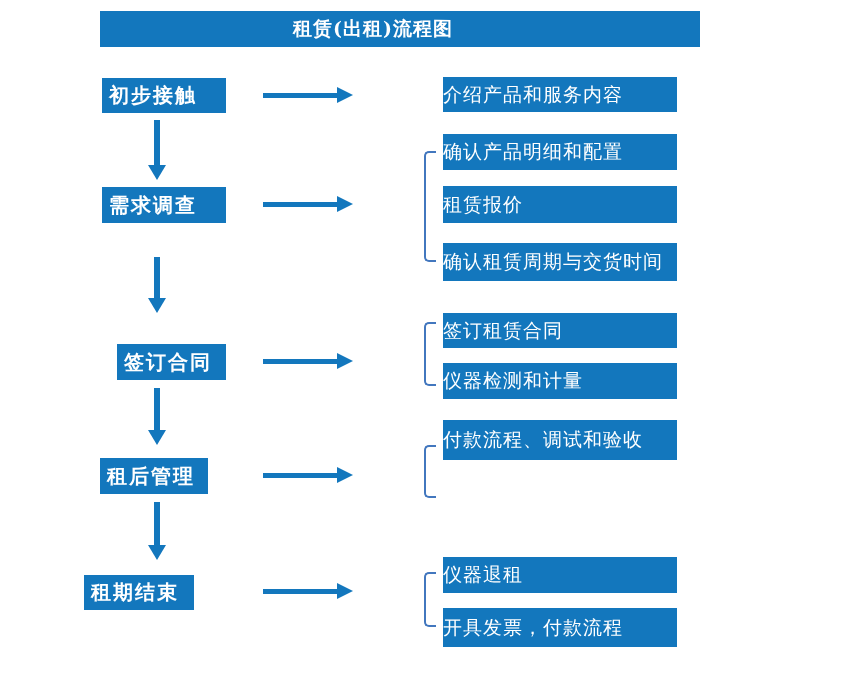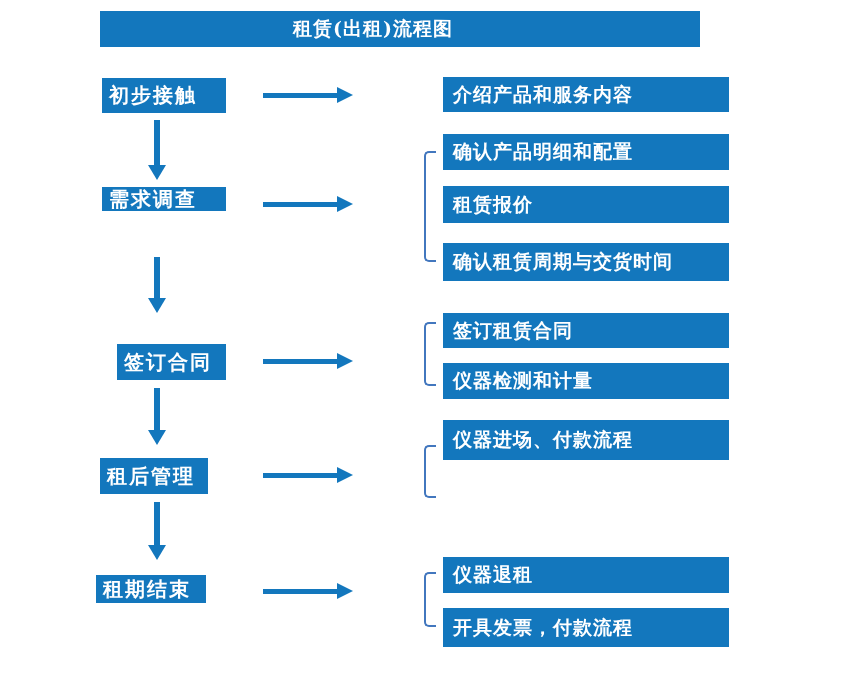--- a/index.html
+++ b/index.html
@@ -22,24 +22,24 @@
     font-weight:bold;font-size:19px;letter-spacing:1px;
     display:flex;align-items:center;justify-content:center;
     padding-right:54px;box-sizing:border-box;
   }
   .stage{
     position:absolute;background:var(--blue);color:var(--text-on-blue);
     font-weight:bold;font-size:20px;letter-spacing:2px;
     display:flex;align-items:center;padding-left:7px;box-sizing:border-box;
   }
   .detail{
-    position:absolute;left:443px;width:286px;
+    position:absolute;left:443px;width:234px;
     background:var(--blue);color:var(--text-on-blue);
-    font-weight:bold;font-size:19px;letter-spacing:1px;
-    display:flex;align-items:center;padding-left:10px;box-sizing:border-box;
+    font-weight:normal;font-size:19px;letter-spacing:1px;
+    display:flex;align-items:center;box-sizing:border-box;
   }
   .harrow{position:absolute;height:5px;background:var(--blue);}
   .harrow::after{
     content:"";position:absolute;left:100%;top:-6px;width:0;height:0;
     border-left:16px solid var(--blue);
     border-top:8.5px solid transparent;border-bottom:8.5px solid transparent;
   }
   .varrow{position:absolute;width:6px;background:var(--blue);left:154px;}
   .varrow::after{
     content:"";position:absolute;top:100%;left:-6px;width:0;height:0;
@@ -53,24 +53,24 @@
   }
 </style>
 </head>
 <body>
 
 <div class="canvas">
 
   <div class="title">租赁(出租)流程图</div>
 
   <div class="stage" style="left:102px;top:78px;width:124px;height:35px">初步接触</div>
-  <div class="stage" style="left:102px;top:187px;width:124px;height:24px">需求调查</div>
+  <div class="stage" style="left:102px;top:187px;width:124px;height:36px">需求调查</div>
   <div class="stage" style="left:117px;top:344px;width:109px;height:36px">签订合同</div>
   <div class="stage" style="left:100px;top:458px;width:108px;height:36px">租后管理</div>
-  <div class="stage" style="left:96px;top:575px;width:110px;height:28px">租期结束</div>
+  <div class="stage" style="left:84px;top:575px;width:110px;height:35px">租期结束</div>
 
   <div class="harrow" style="left:263px;top:93px;width:74px"></div>
   <div class="harrow" style="left:263px;top:202px;width:74px"></div>
   <div class="harrow" style="left:263px;top:359px;width:74px"></div>
   <div class="harrow" style="left:263px;top:473px;width:74px"></div>
   <div class="harrow" style="left:263px;top:589px;width:74px"></div>
 
   <div class="varrow" style="top:120px;height:45px"></div>
   <div class="varrow" style="top:257px;height:41px"></div>
   <div class="varrow" style="top:388px;height:42px"></div>
@@ -83,18 +83,18 @@
 
   <div class="detail" style="top:77px;height:35px">介绍产品和服务内容</div>
 
   <div class="detail" style="top:134px;height:36px">确认产品明细和配置</div>
   <div class="detail" style="top:186px;height:37px">租赁报价</div>
   <div class="detail" style="top:243px;height:38px">确认租赁周期与交货时间</div>
 
   <div class="detail" style="top:313px;height:35px">签订租赁合同</div>
   <div class="detail" style="top:363px;height:36px">仪器检测和计量</div>
 
-  <div class="detail" style="top:420px;height:40px">仪器进场、付款流程</div>
+  <div class="detail" style="top:420px;height:40px">付款流程、调试和验收</div>
 
   <div class="detail" style="top:557px;height:36px">仪器退租</div>
   <div class="detail" style="top:608px;height:39px">开具发票，付款流程</div>
 
 </div>
 
 </body></html>

